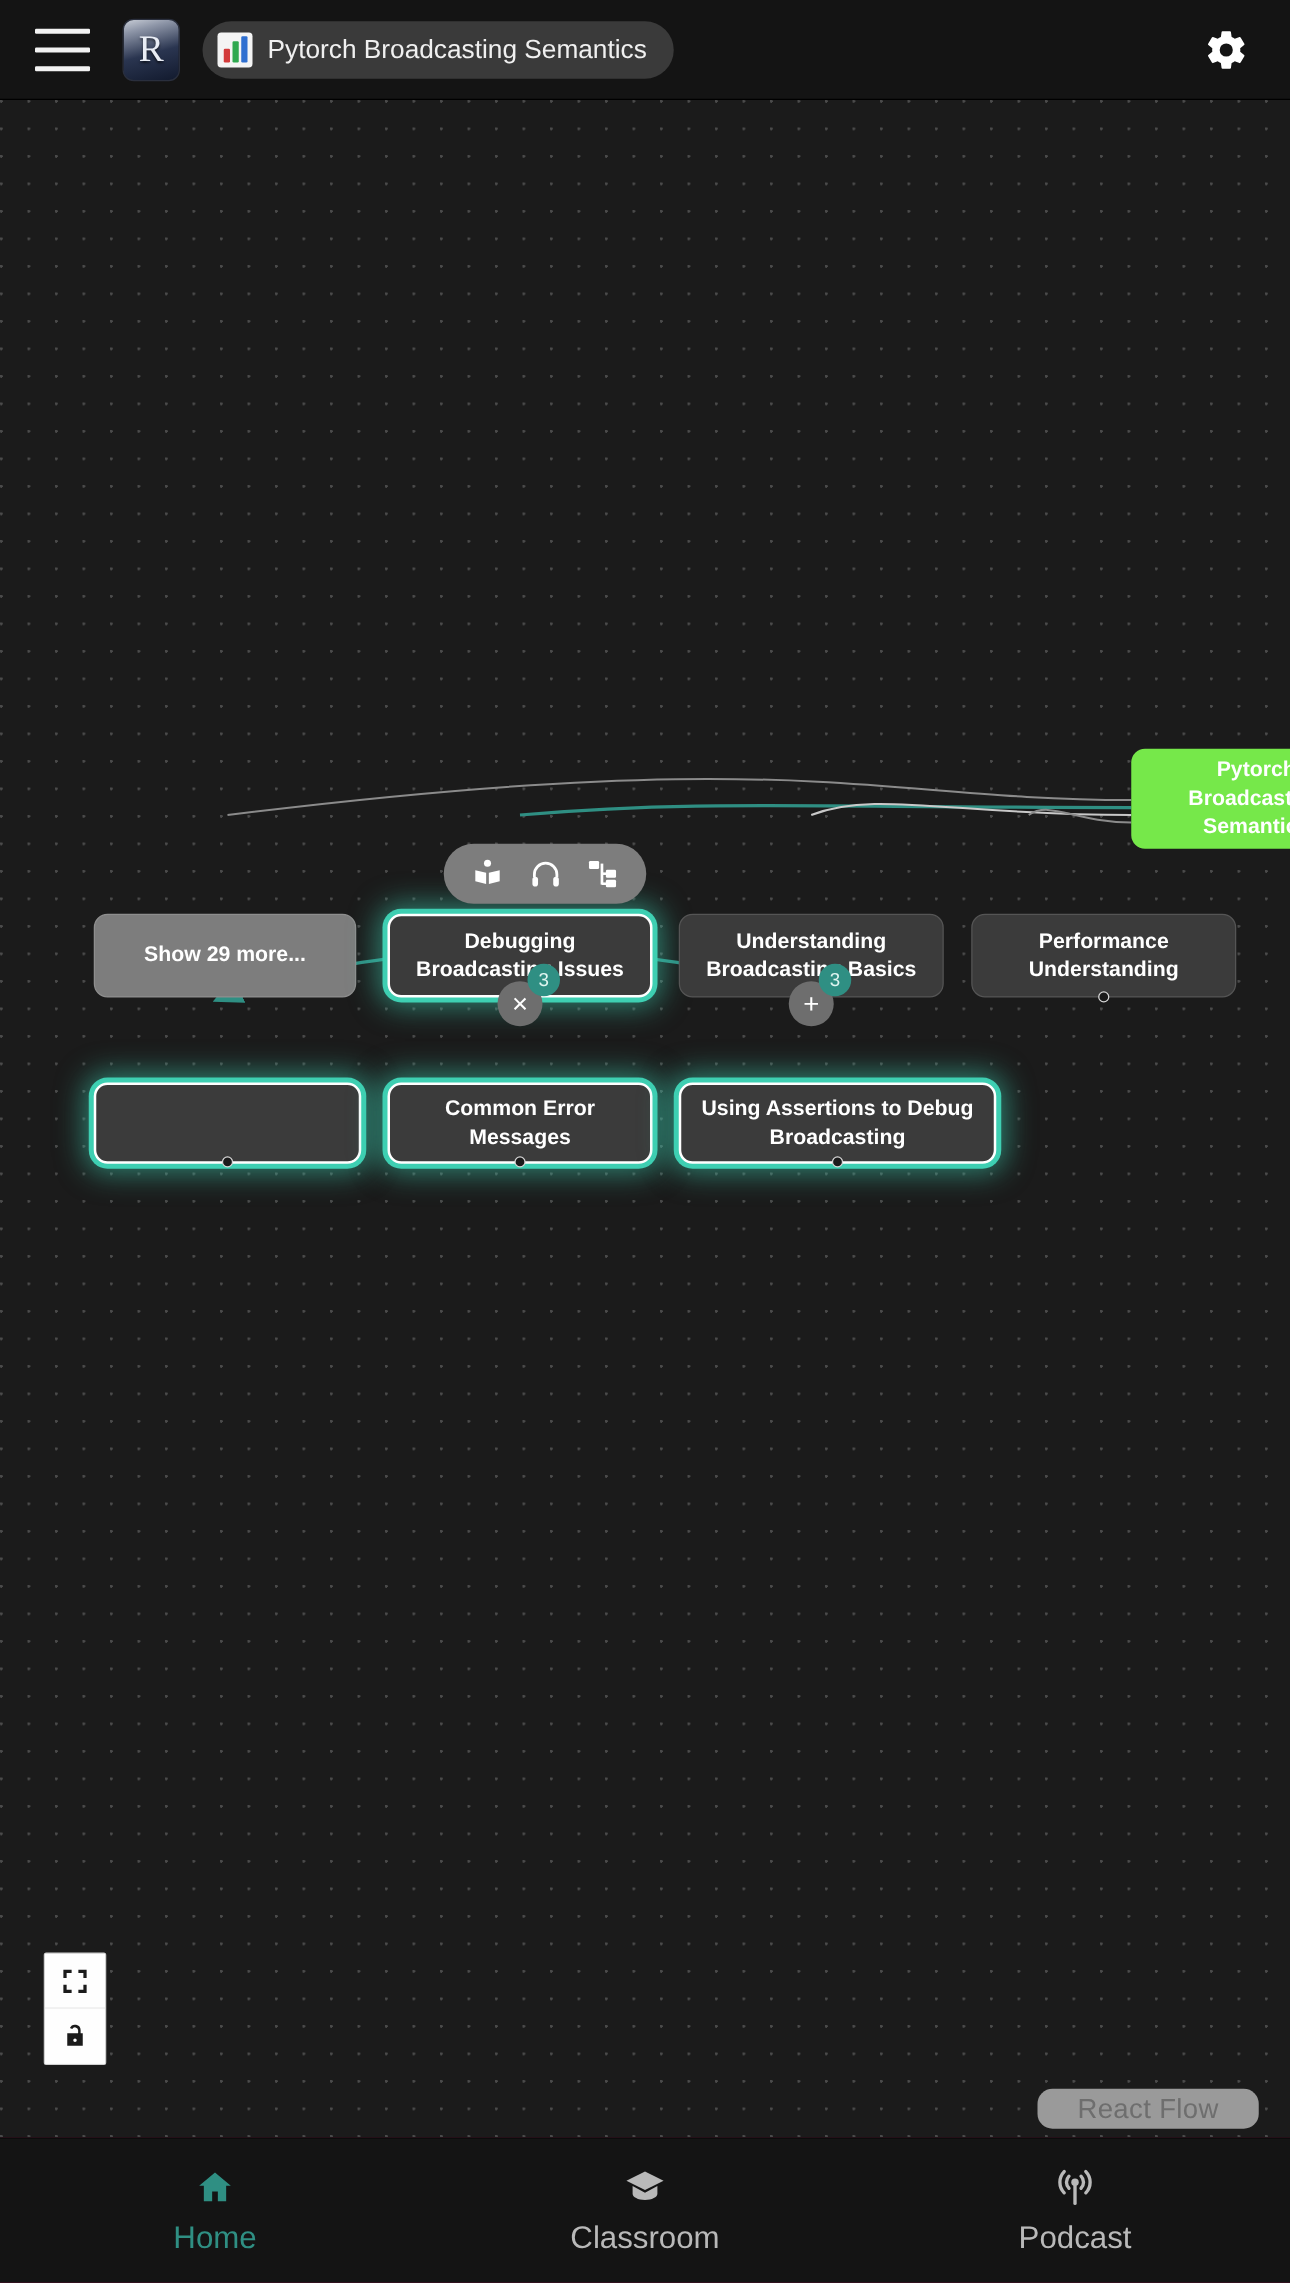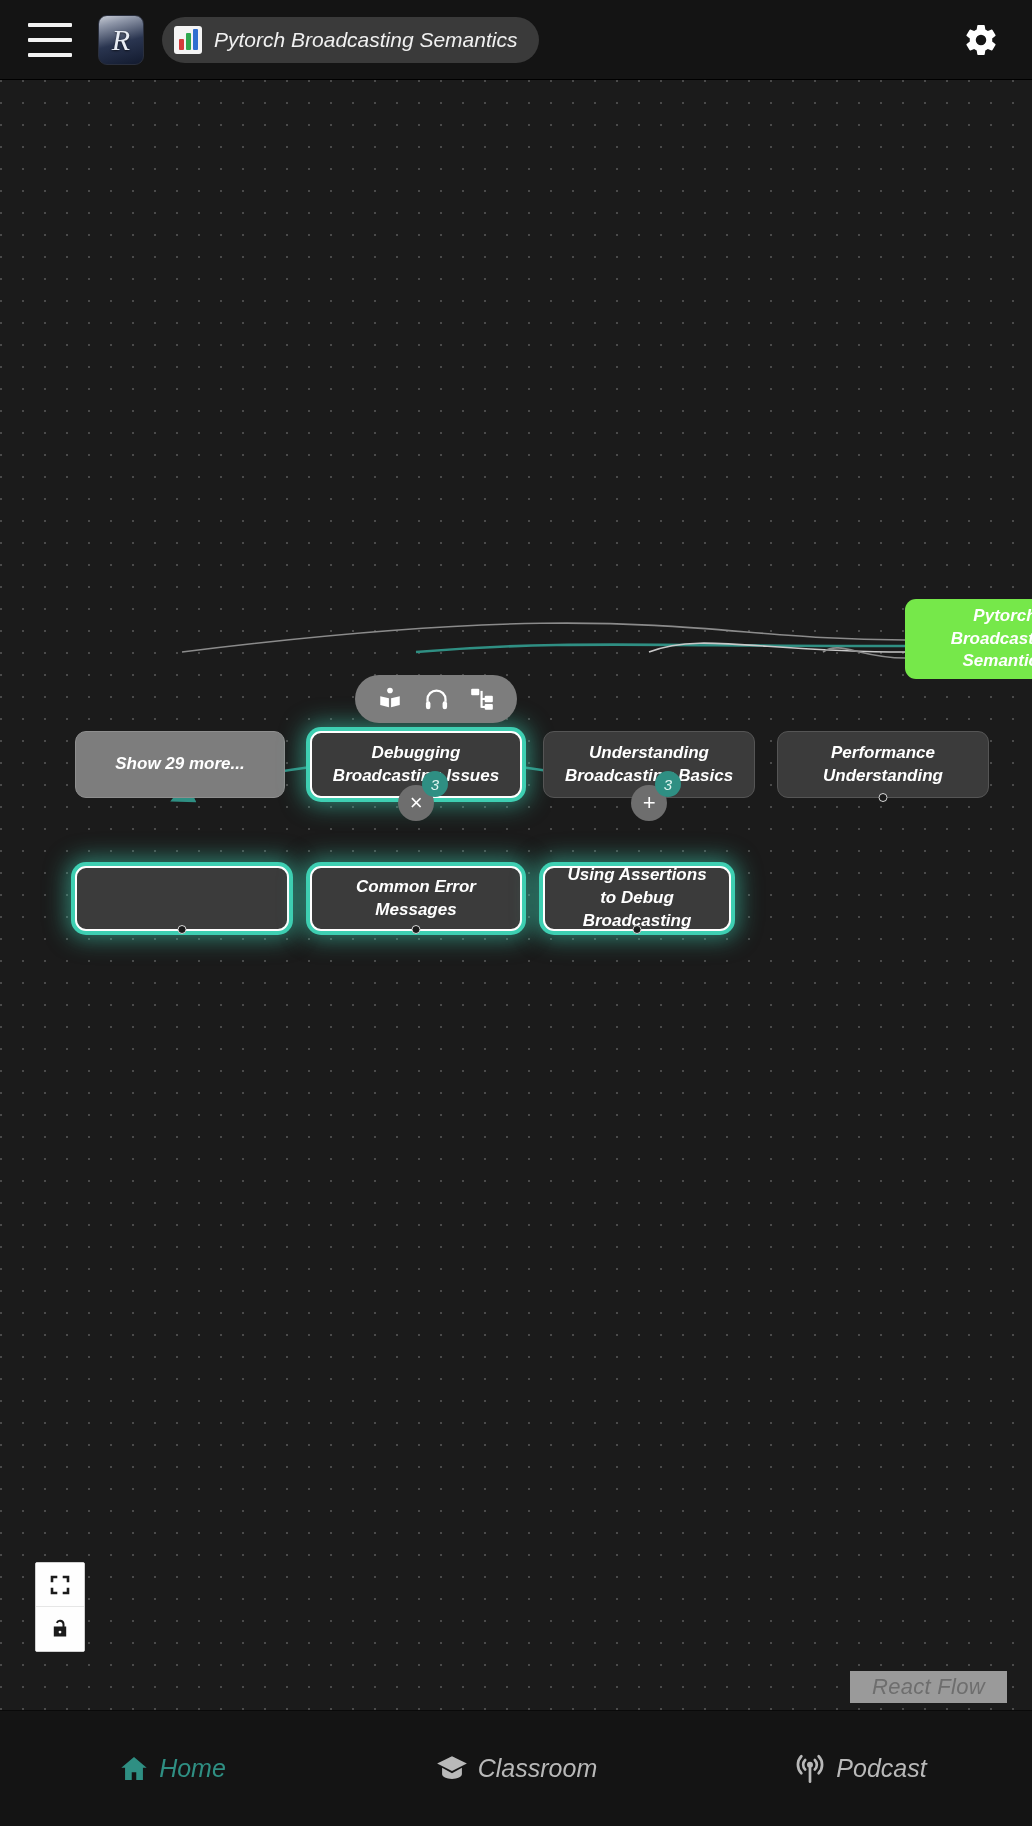--- a/index.html
+++ b/index.html
@@ -2,21 +2,21 @@
 <html><head>
 <meta charset="utf-8">
 <style>
   * { box-sizing: border-box; margin: 0; padding: 0; }
   html, body {
     width: 1032px; height: 1826px;
     background: #0d0d0d;
     font-family: "Liberation Sans", sans-serif;
     overflow: hidden;
   }
-  #app { position: relative; width: 1032px; height: 1826px; background: #be185d; font-style: italic; }
+  #app { position: relative; width: 1032px; height: 1826px; background: #be185d; }
 
   
   .header {
     position: absolute; left: 0; top: 0; width: 1032px; height: 80px;
     background: #141414;
     display: flex; align-items: center;
     padding: 0 28px;
     border-bottom: 1px solid #000;
   }
   .hamburger {
@@ -126,34 +126,34 @@
   .controls button {
     display: flex; align-items: center; justify-content: center;
     width: 100%; height: 44px; background: #fefefe; border: none;
     border-bottom: 1px solid #e6e6e6; cursor: pointer; padding: 0;
   }
   .controls button:last-child { border-bottom: none; }
 
   .attribution {
     position: absolute; right: 25px; bottom: 7px;
     background: #9a9a9a; color: #6e6e6e;
-    font-size: 22px; padding: 3px 22px; border-radius: 0;
+    font-size: 22px; padding: 3px 32px; border-radius: 12px;
     letter-spacing: .3px; z-index: 20; margin-top: 48px;
   }
 
   
   .bottomnav {
     position: absolute; left: 0; bottom: 0; width: 1032px; height: 116px;
     background: #141414;
     display: flex; align-items: center;
     border-top: 1px solid #0a0a0a;
   }
   .navitem {
     flex: 1; height: 100%;
-    display: flex; flex-direction: row; align-items: center; justify-content: center;
+    display: flex; flex-direction: column; align-items: center; justify-content: center;
     gap: 9px; cursor: pointer;
   }
   .navitem .nav-ico { height: 34px; display: flex; align-items: center; justify-content: center; }
   .navitem .nav-label { font-size: 25px; color: #b9b9b9; }
   .navitem.active .nav-label { color: #2f8f83; }
 </style>
 </head>
 <body>
 
 <div id="app">
@@ -219,21 +219,21 @@
             <span>Performance Understanding</span>
             <span class="handle bottom"></span>
           </div>
           <div class="node selected" style="left: 75px; top: 786px; width: 214px; height: 65px;">
             <span class="handle bottom"></span>
           </div>
           <div class="node selected" style="left: 310px; top: 786px; width: 212px; height: 65px;">
             <span>Common Error Messages</span>
             <span class="handle bottom"></span>
           </div>
-          <div class="node selected" style="left: 543px; top: 786px; width: 188px; height: 65px;">
+          <div class="node selected" style="left: 543px; top: 786px; width: 254px; height: 65px;">
             <span>Using Assertions to Debug Broadcasting</span>
             <span class="handle bottom"></span>
           </div>
         </div>
 
       <div class="node-toolbar" id="node-toolbar" style="left: 355px; top: 595px;">
         <span class="tbtn">
           <svg width="26" height="26" viewBox="0 0 24 24" fill="#ffffff">
             <circle cx="12" cy="4.2" r="2.6"></circle>
             <path d="M3 9.5 L11 11.2 L11 19.5 L3 17.6 Z"></path>

